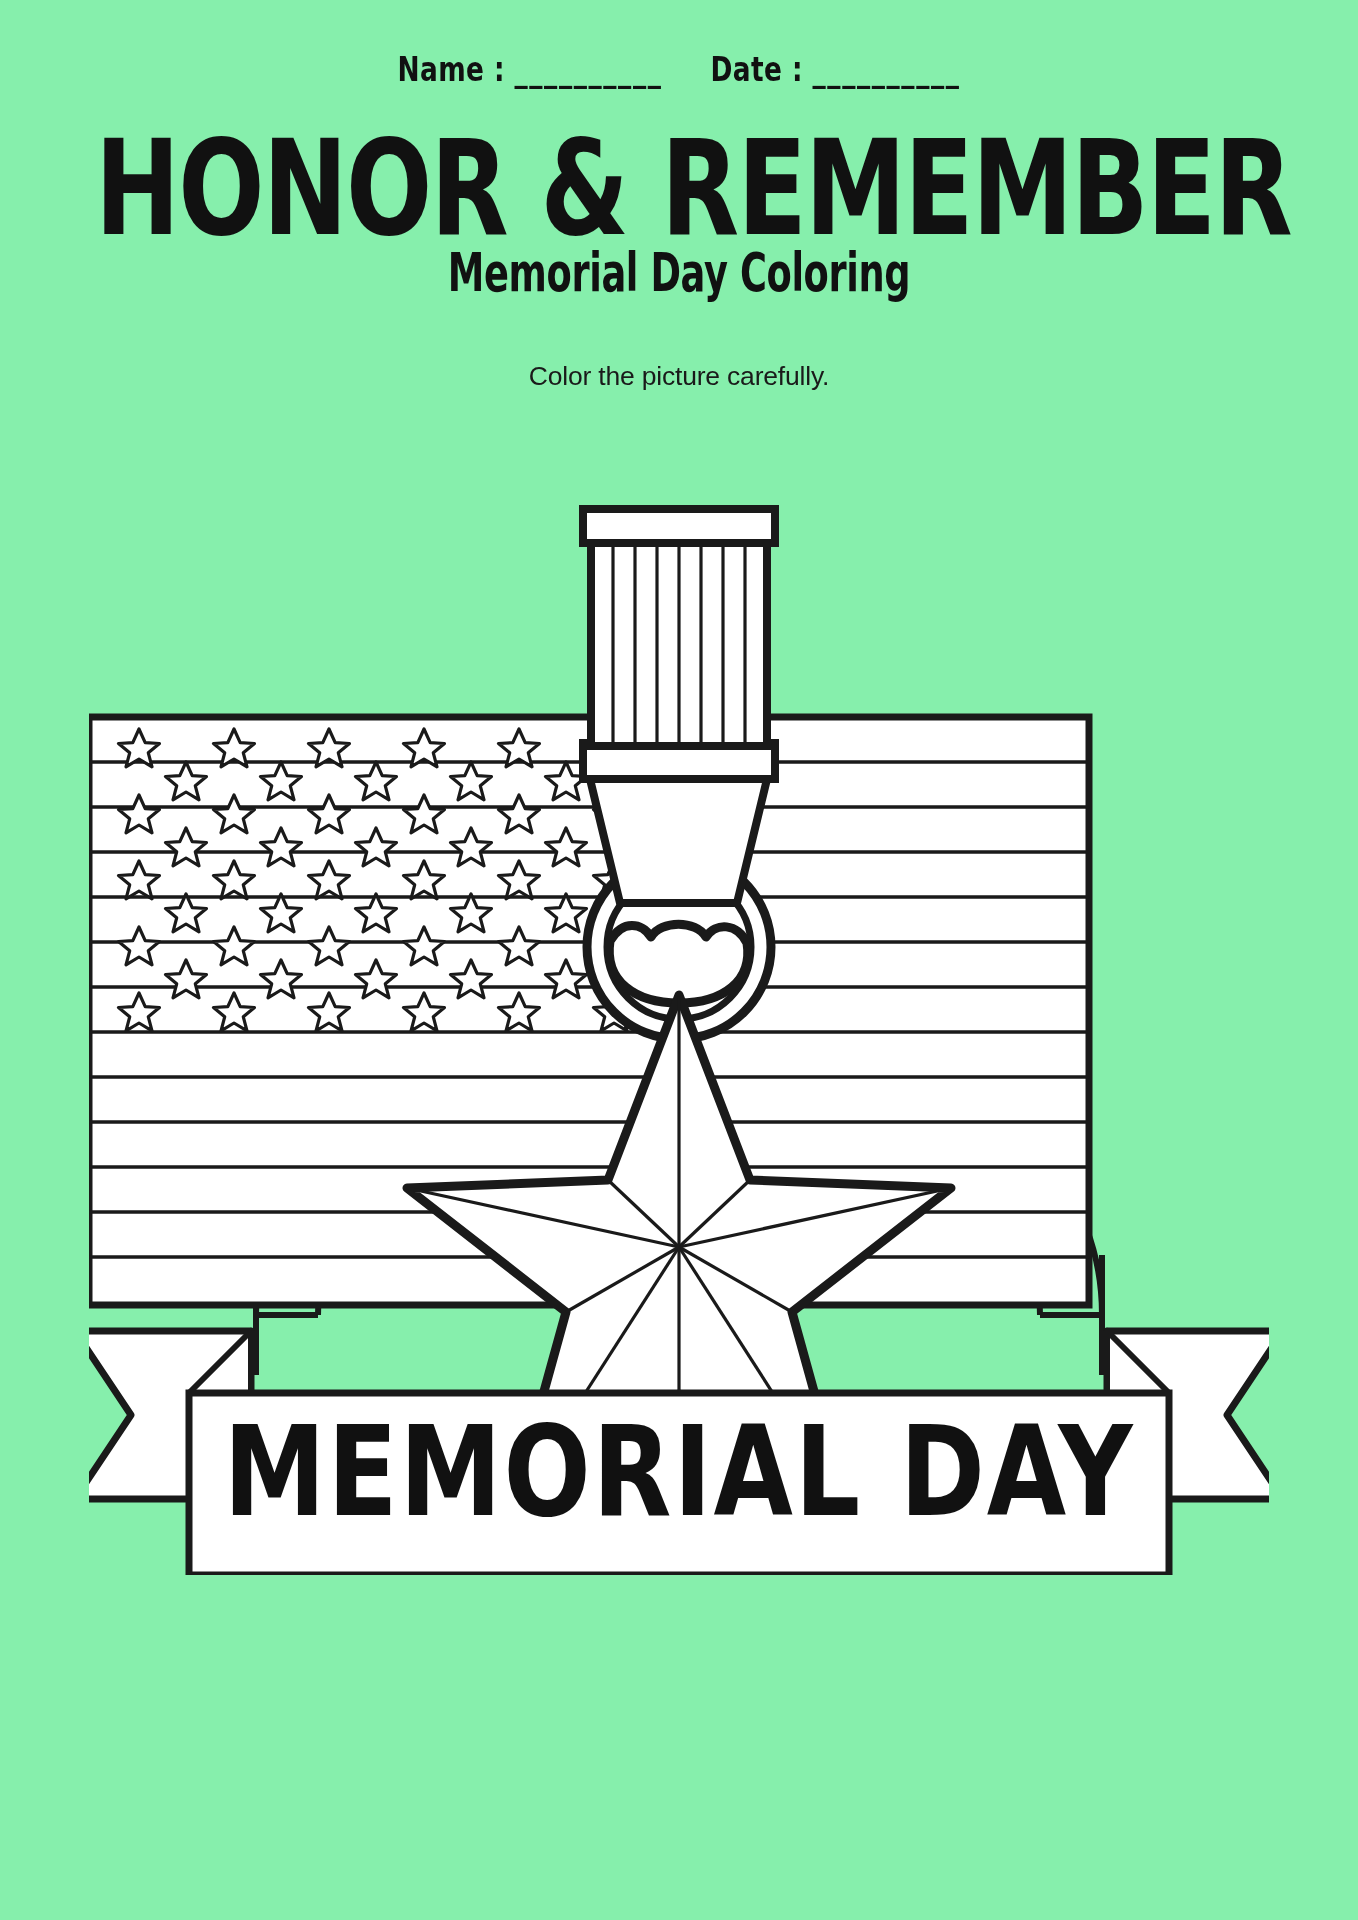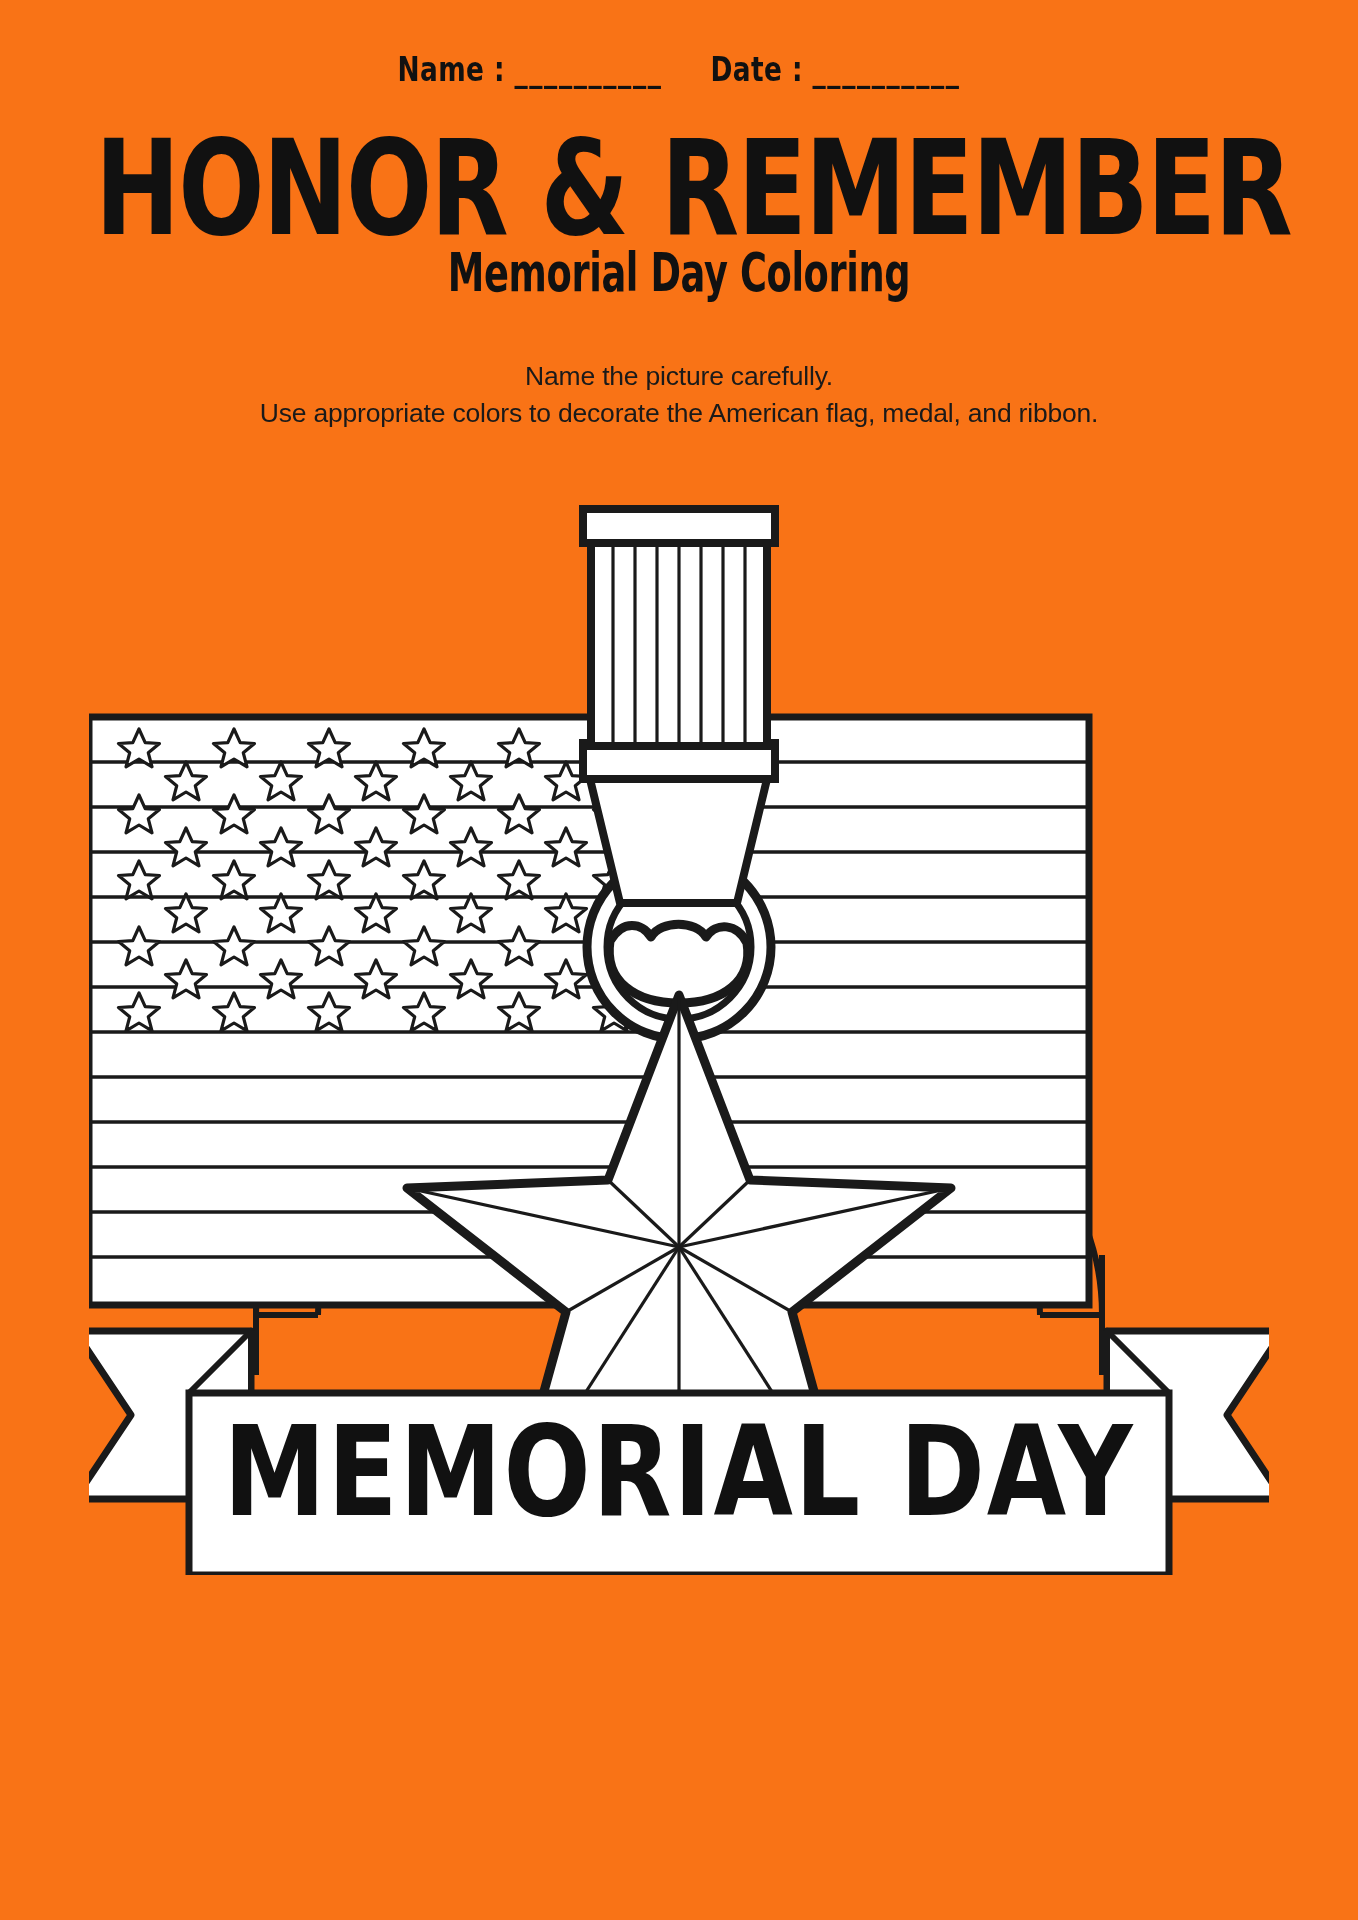--- a/index.html
+++ b/index.html
@@ -12,21 +12,21 @@
     height: 1920px;
     position: relative;
     font-family: "Liberation Sans", sans-serif;
     color: #111111;
     overflow: hidden;
   }
 
   .page {
     position: absolute;
     inset: 0;
-    background: #f97316;
+    background: #86efac;
   }
 
   
   .namedate {
     position: absolute;
     top: 50px;
     left: 0;
     width: 100%;
     text-align: center;
     font-family: "DejaVu Sans", sans-serif;
@@ -117,22 +117,21 @@
     <span class="rule">__________</span>
     <span class="gap"></span>
     <span>Date :</span>
     <span class="rule">__________</span>
   </div>
 
   <div class="title">HONOR &amp; REMEMBER</div>
   <div class="subtitle">Memorial Day Coloring</div>
 
   <div class="instructions">
-    <div>Name the picture carefully.</div>
-    <div>Use appropriate colors to decorate the American flag, medal, and ribbon.</div>
+    <div>Color the picture carefully.</div>
   </div>
 
   <div class="art">
     <svg viewBox="0 0 1180 1080" xmlns="http://www.w3.org/2000/svg">
       <defs>
         <g id="sm-star">
           <path d="M0,-21 L6.2,-7.4 L20.5,-6.5 L9.3,2.8 L13,16.8 L0,9 L-13,16.8 L-9.3,2.8 L-20.5,-6.5 L-6.2,-7.4 Z" fill="#ffffff" stroke="#1a1a1a" stroke-width="3.2" stroke-linejoin="round"></path>
         </g>
       </defs>
 

